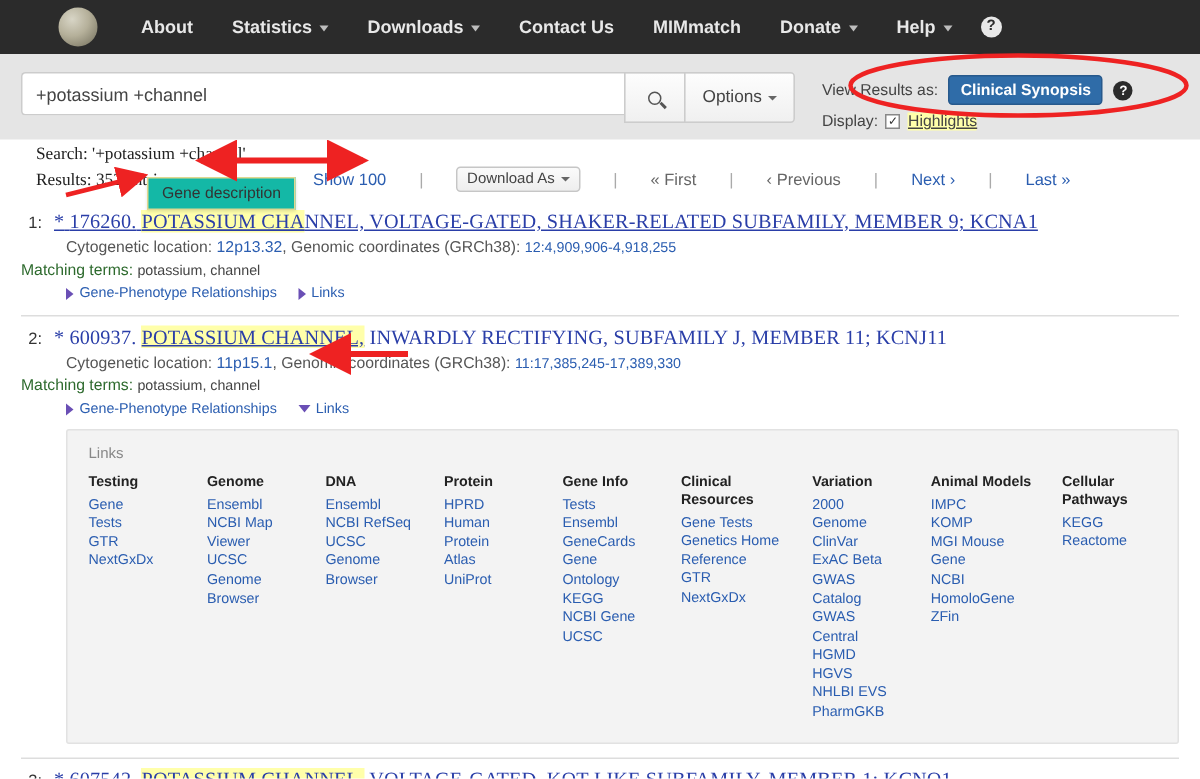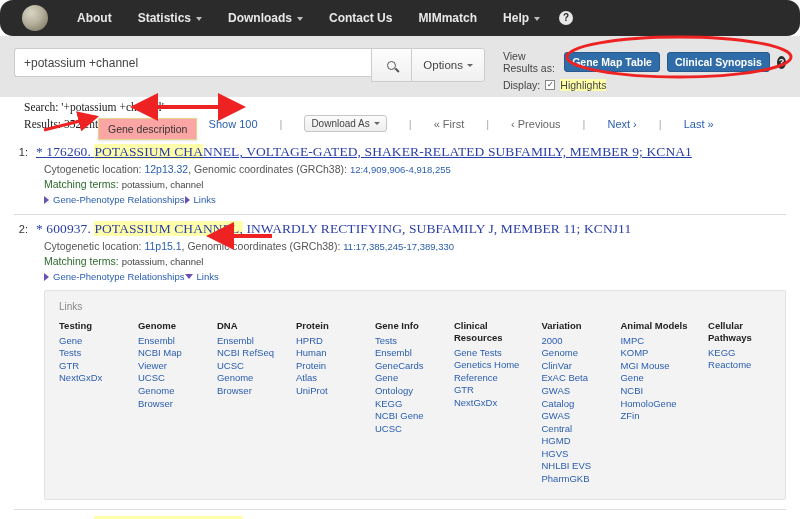--- a/index.html
+++ b/index.html
@@ -13,23 +13,22 @@
     overflow: hidden;
     position: relative;
   }
 
   
   .navbar {
     height: 36px;
     background: #2b2b2b;
     display: flex;
     align-items: center;
-    padding: 0 8px;
+    padding: 0 25px;
     position: relative;
-    border-radius: 13px;
   }
   .logo {
     width: 26px; height: 26px;
     border-radius: 50%;
     background: radial-gradient(circle at 35% 30%, #d8d5c6 0%, #b5b09a 45%, #6e6a58 100%);
     margin-left: 14px;
     margin-right: 16px;
     flex: 0 0 auto;
   }
   .nav-item {
@@ -150,21 +149,21 @@
   }
   .chk {
     width: 10px; height: 10px;
     border: 1px solid #888;
     background: #fff;
     display: inline-flex;
     align-items: center; justify-content: center;
     font-size: 8px; color: #333;
     line-height: 1;
   }
-  .hl-yellow { background: #ffffaa; }
+  .hl-yellow { background: #ffffaa; text-decoration: underline; }
 
   
   .summary {
     padding: 2px 14px 0 24px;
     font-size: 11.5px;
     color: #222;
     font-family: "Liberation Serif", serif;
   }
   .summary-line { margin: 2px 0; }
   .results-line {
@@ -230,33 +229,32 @@
   .entry-sub {
     margin-left: 30px;
     font-size: 10.5px;
     color: #555;
     margin-top: 3px;
     font-family: Liberation Sans, sans-serif;
   }
   .entry-sub .coord { color: #2a5db0; font-size: 9.5px; }
   .entry-sub .cyto { color: #2a5db0; }
   .matching {
-    margin-left: 30px;
     font-size: 10.5px;
     color: #2d6a2d;
     margin-top: 3px;
     font-family: "Liberation Sans", sans-serif;
   }
   .matching .terms { color: #444; font-size: 9.5px; }
   .toggles {
     margin-left: 30px;
     margin-top: 4px;
     display: flex;
     align-items: center;
-    gap: 0;
+    gap: 14px;
     font-size: 9.5px;
   }
   .toggle { display: flex; align-items: center; gap: 4px; color: #2a5db0; cursor: pointer; }
   .tri-right {
     width: 0; height: 0;
     border-top: 4px solid transparent;
     border-bottom: 4px solid transparent;
     border-left: 5px solid #6a4fb5;
     display: inline-block;
   }
@@ -299,21 +297,21 @@
     line-height: 1.32;
     cursor: pointer;
     text-decoration: none;
   }
 
   .divider { border: none; border-top: 1px solid #ddd; margin: 6px 0 0 0; }
 
   
   .tooltip {
     position: absolute;
-    background: #fca5a5;
+    background: #14b8a6;
     border: 1px solid #e0d890;
     color: #333;
     font-size: 10.5px;
     padding: 4px 9px;
     z-index: 50;
     white-space: nowrap;
     box-shadow: 0 1px 2px rgba(0,0,0,0.12);
   }
 
   
@@ -342,20 +340,24 @@
     <span>Downloads</span>
     <span class="caret-down"></span>
   </div>
   <div class="nav-item">
     <span>Contact Us</span>
   </div>
   <div class="nav-item">
     <span>MIMmatch</span>
   </div>
   <div class="nav-item">
+    <span>Donate</span>
+    <span class="caret-down"></span>
+  </div>
+  <div class="nav-item">
     <span>Help</span>
     <span class="caret-down"></span>
   </div>
   <div class="nav-item" style="padding-left:6px;">
     <span class="help-circle">?</span>
   </div>
 </div>
 
 <div class="search-row">
   <div class="search-group">
@@ -365,21 +367,20 @@
     </div>
     <div class="btn-gray btn-options">
       <span>Options</span>
       <span class="caret-dark"></span>
     </div>
   </div>
 
   <div class="view-results">
     <div class="vr-line1">
       <span>View Results as:</span>
-      <button class="btn-blue">Gene Map Table</button>
       <button class="btn-blue">Clinical Synopsis</button>
       <span class="help-dark">?</span>
     </div>
     <div class="vr-line2">
       <span>Display:</span>
       <span class="chk">✓</span>
       <span class="hl-yellow">Highlights</span>
     </div>
   </div>
 </div>

